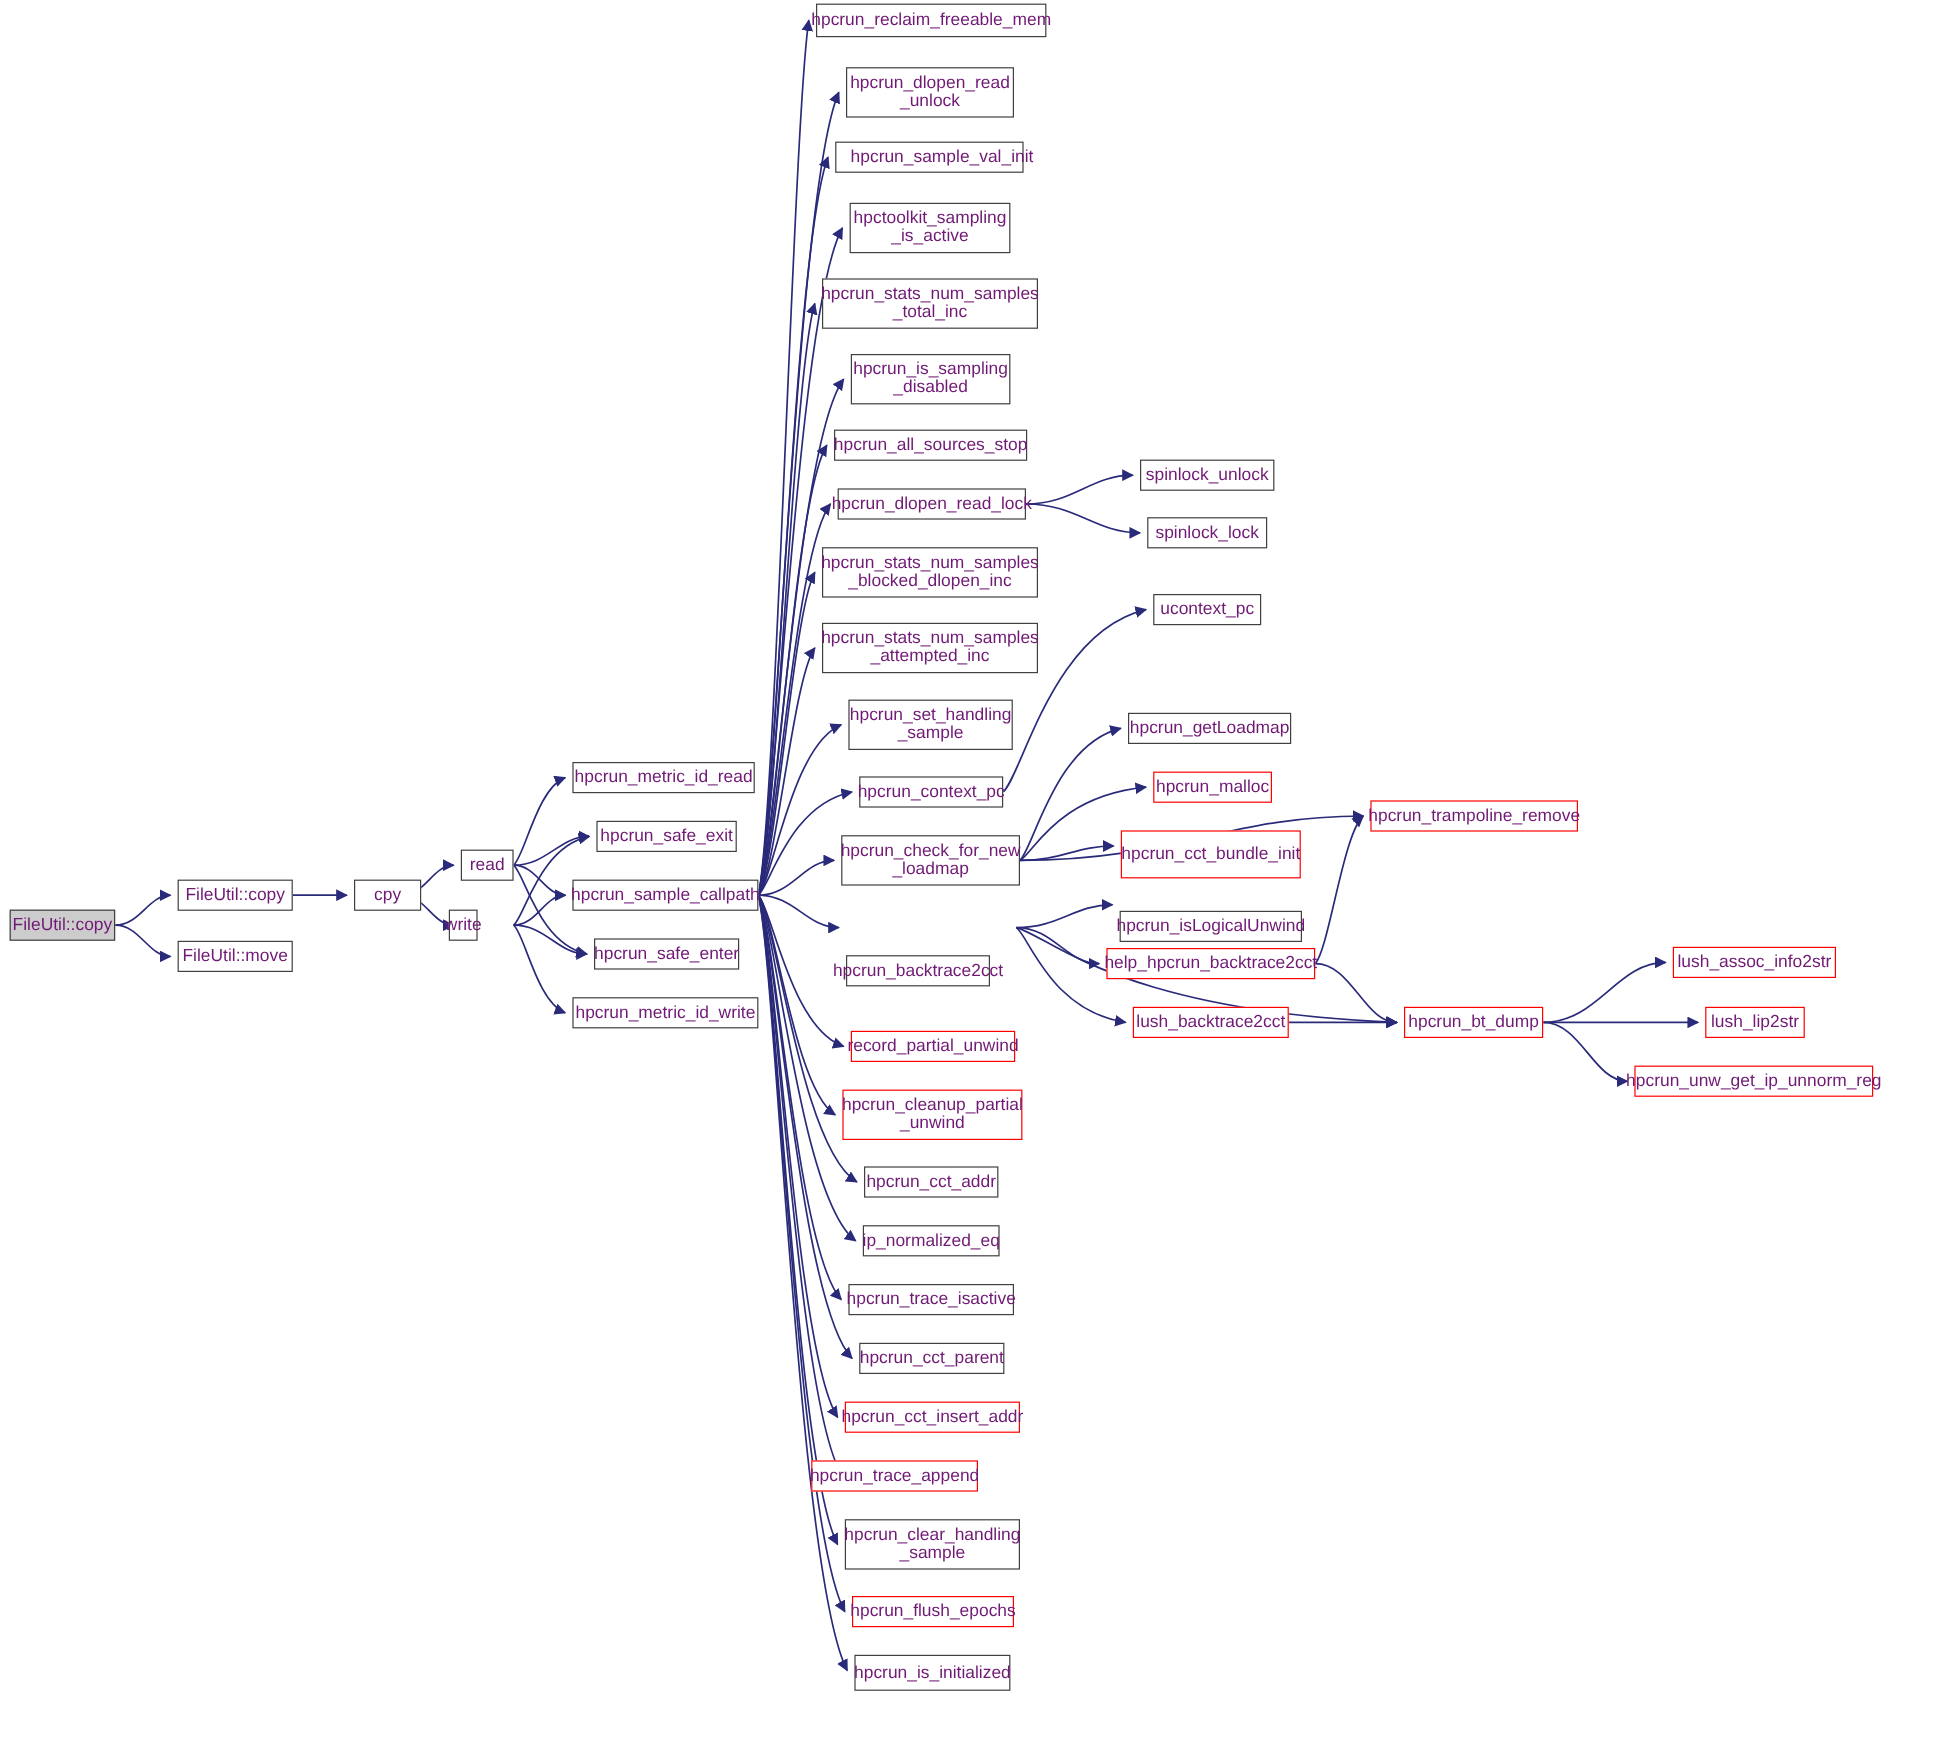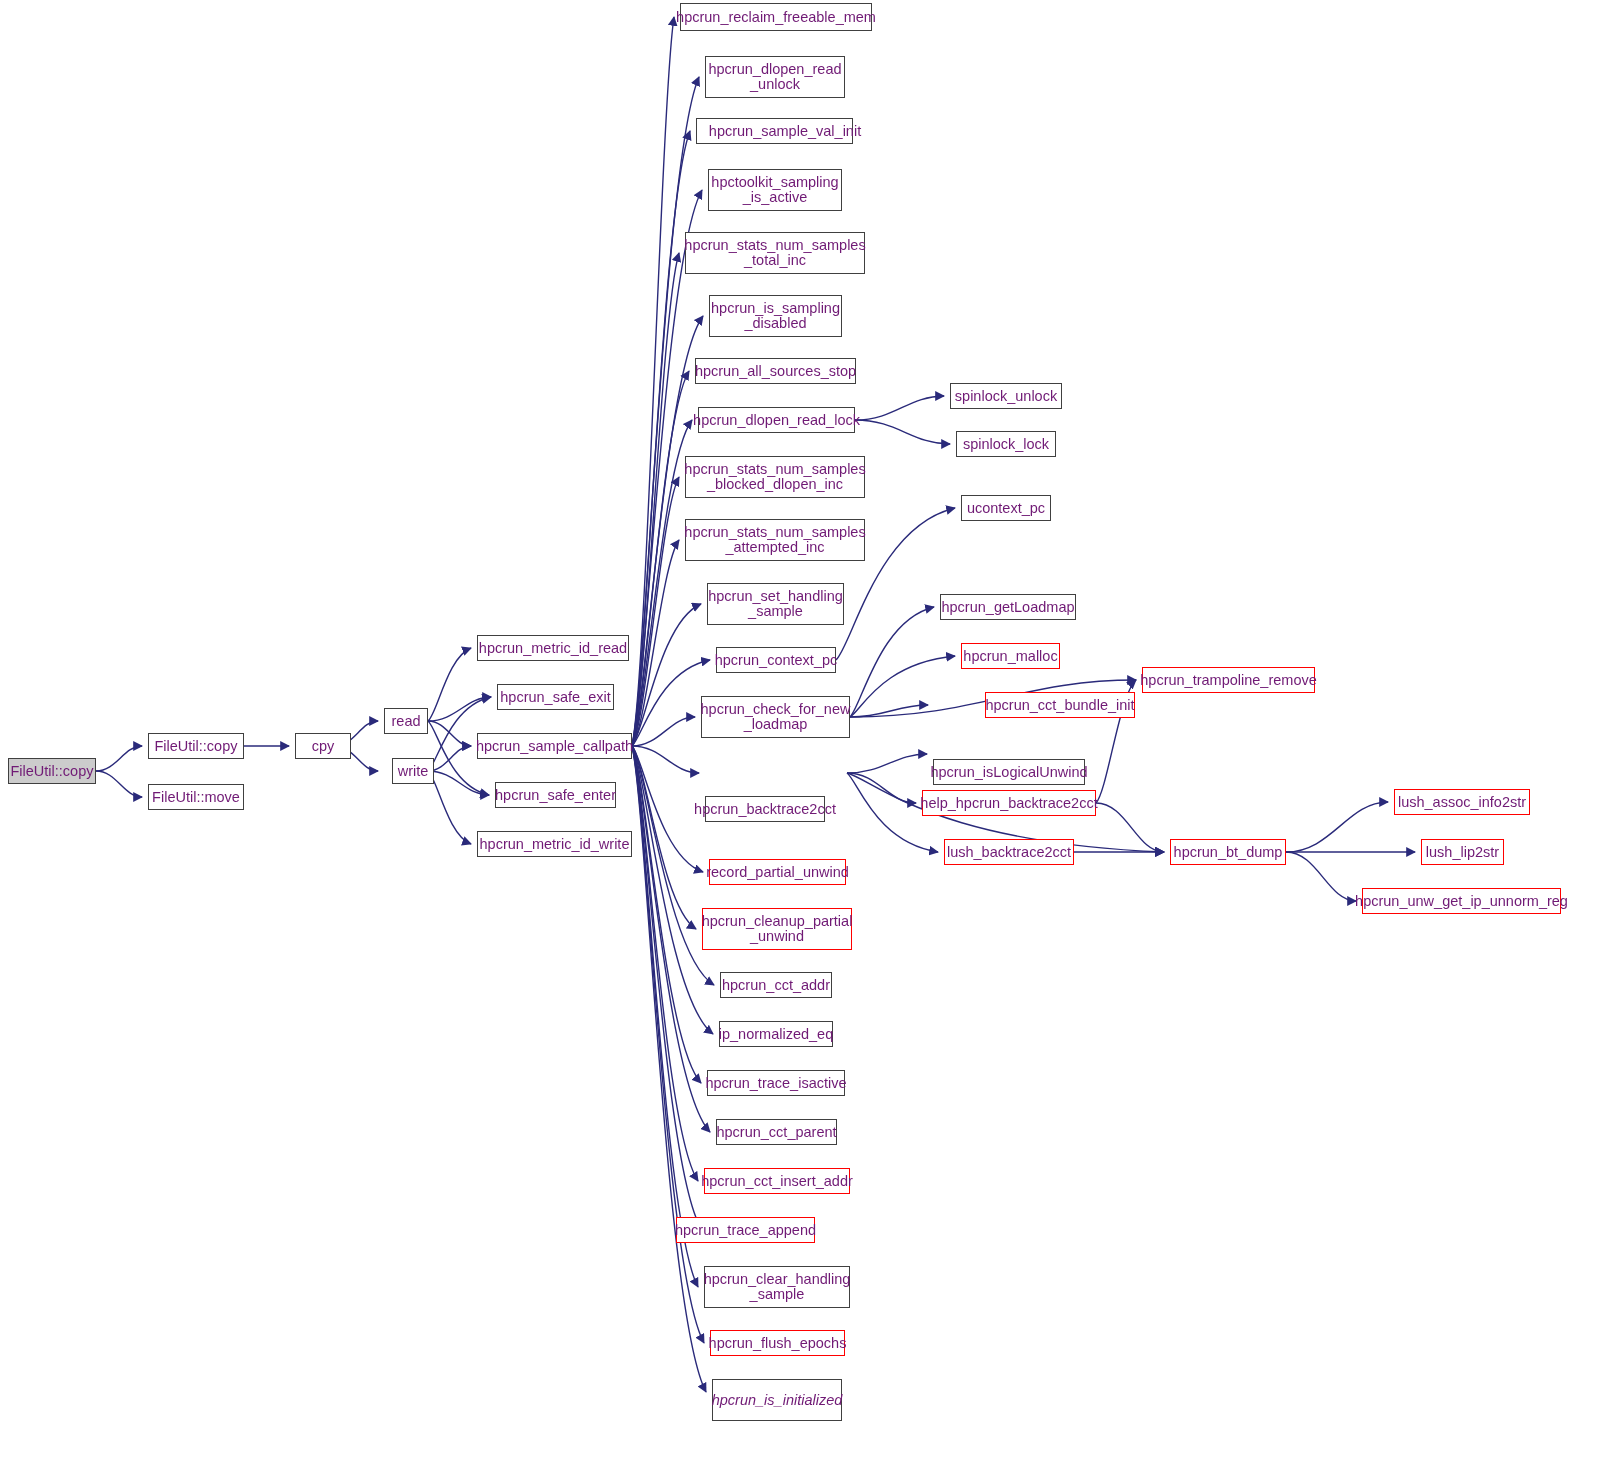--- a/index.html
+++ b/index.html
@@ -113,21 +113,21 @@
         <path d="M 1286 852 C 1344.05 852, 1363.4 852, 1415 852" marker-end="url(#arrow)"></path>
         <path d="M 1286 852 C 1317.5 852, 1328 901, 1356 901" marker-end="url(#arrow)"></path>
       </g>
   </svg>
   <div id="node-layer">
       <div class="node root" style="left: 8px; top: 758px; width: 88px; height: 26px;">FileUtil::copy</div>
       <div class="node" style="left: 148px; top: 733px; width: 96px; height: 26px;">FileUtil::copy</div>
       <div class="node" style="left: 148px; top: 784px; width: 96px; height: 26px;">FileUtil::move</div>
       <div class="node" style="left: 295px; top: 733px; width: 56px; height: 26px;">cpy</div>
       <div class="node" style="left: 384px; top: 708px; width: 44px; height: 26px;">read</div>
-      <div class="node" style="left: 392px; top: 758px; width: 42px; height: 26px;">write</div>
+      <div class="node" style="left: 374px; top: 758px; width: 24px; height: 26px;">write</div>
       <div class="node" style="left: 477px; top: 635px; width: 152px; height: 26px;">hpcrun_metric_id_read</div>
       <div class="node" style="left: 497px; top: 684px; width: 117px; height: 26px;">hpcrun_safe_exit</div>
       <div class="node" style="left: 477px; top: 733px; width: 155px; height: 26px;">hpcrun_sample_callpath</div>
       <div class="node" style="left: 495px; top: 782px; width: 121px; height: 26px;">hpcrun_safe_enter</div>
       <div class="node" style="left: 477px; top: 831px; width: 155px; height: 26px;">hpcrun_metric_id_write</div>
       <div class="node" style="left: 680px; top: 3px; width: 192px; height: 28px;">hpcrun_reclaim_freeable_mem</div>
       <div class="node" style="left: 705px; top: 56px; width: 140px; height: 42px;">hpcrun_dlopen_read
 _unlock</div>
       <div class="node" style="left: 696px; top: 118px; width: 157px; height: 26px; padding-left: 21px;">hpcrun_sample_val_init</div>
       <div class="node" style="left: 708px; top: 169px; width: 134px; height: 42px;">hpctoolkit_sampling
@@ -153,27 +153,27 @@
 _unwind</div>
       <div class="node" style="left: 720px; top: 972px; width: 112px; height: 26px;">hpcrun_cct_addr</div>
       <div class="node" style="left: 719px; top: 1021px; width: 114px; height: 26px;">ip_normalized_eq</div>
       <div class="node" style="left: 707px; top: 1070px; width: 138px; height: 26px;">hpcrun_trace_isactive</div>
       <div class="node" style="left: 716px; top: 1119px; width: 121px; height: 26px;">hpcrun_cct_parent</div>
       <div class="node red" style="left: 704px; top: 1168px; width: 146px; height: 26px;">hpcrun_cct_insert_addr</div>
       <div class="node red" style="left: 676px; top: 1217px; width: 139px; height: 26px;">hpcrun_trace_append</div>
       <div class="node" style="left: 704px; top: 1266px; width: 146px; height: 42px;">hpcrun_clear_handling
 _sample</div>
       <div class="node red" style="left: 710px; top: 1330px; width: 135px; height: 26px;">hpcrun_flush_epochs</div>
-      <div class="node" style="left: 712px; top: 1379px; width: 130px; height: 42px; font-style: italic;">hpcrun_is_initialized</div>
+      <div class="node" style="left: 712px; top: 1379px; width: 130px; height: 30px;">hpcrun_is_initialized</div>
       <div class="node" style="left: 950px; top: 383px; width: 112px; height: 26px;">spinlock_unlock</div>
       <div class="node" style="left: 956px; top: 431px; width: 100px; height: 26px;">spinlock_lock</div>
       <div class="node" style="left: 961px; top: 495px; width: 90px; height: 26px;">ucontext_pc</div>
       <div class="node" style="left: 940px; top: 594px; width: 136px; height: 26px;">hpcrun_getLoadmap</div>
       <div class="node red" style="left: 961px; top: 643px; width: 99px; height: 26px;">hpcrun_malloc</div>
-      <div class="node red" style="left: 985px; top: 692px; width: 150px; height: 26px;">hpcrun_cct_bundle_init</div>
+      <div class="node red" style="left: 934px; top: 692px; width: 150px; height: 40px;">hpcrun_cct_bundle_init</div>
       <div class="node" style="left: 933px; top: 741px; width: 152px; height: 26px; margin-top: 18px;">hpcrun_isLogicalUnwind</div>
       <div class="node red" style="left: 922px; top: 790px; width: 174px; height: 26px;">help_hpcrun_backtrace2cct</div>
       <div class="node red" style="left: 944px; top: 839px; width: 130px; height: 26px;">lush_backtrace2cct</div>
       <div class="node red" style="left: 1142px; top: 667px; width: 173px; height: 26px;">hpcrun_trampoline_remove</div>
       <div class="node red" style="left: 1170px; top: 839px; width: 116px; height: 26px;">hpcrun_bt_dump</div>
       <div class="node red" style="left: 1394px; top: 789px; width: 136px; height: 26px;">lush_assoc_info2str</div>
       <div class="node red" style="left: 1421px; top: 839px; width: 83px; height: 26px;">lush_lip2str</div>
       <div class="node red" style="left: 1362px; top: 888px; width: 199px; height: 26px;">hpcrun_unw_get_ip_unnorm_reg</div>
     </div>
 </div>

